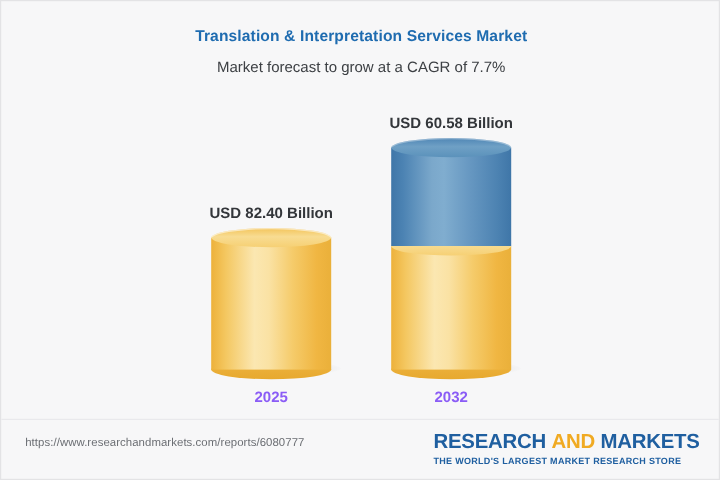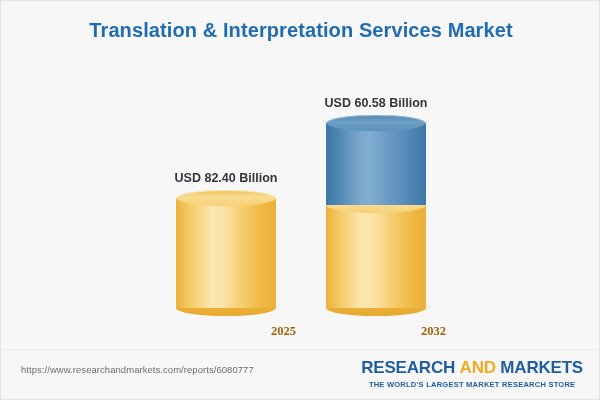--- a/index.html
+++ b/index.html
@@ -24,21 +24,21 @@
 
   
   #header {
     position: absolute;
     left: 0;
     top: 18px;
     width: 600px;
     text-align: center;
   }
   #chart-title {
-    font-size: 20px;
+    font-size: 13px;
     font-weight: bold;
     color: #1f6cb0;
     letter-spacing: 0.1px;
     line-height: 22px;
   }
   #chart-subtitle {
     margin-top: 7px;
     font-size: 12.5px;
     font-weight: normal;
     color: #3d4044;
@@ -151,26 +151,25 @@
     background: radial-gradient(ellipse at center,
       rgba(120,120,125,0.20) 0%, rgba(120,120,125,0.07) 55%, rgba(120,120,125,0) 75%);
   }
 
   
   .cat-label {
     position: absolute;
     left: 0;
     bottom: -31px;
     width: 140px;
-    text-align: right;
+    text-align: center;
     font-size: 12.5px;
     font-weight: bold;
-    color: #a16207;
+    color: #8b5cf6;
     line-height: 16px;
-    font-family: Liberation Serif, serif;
   }
 
   
   #footer-divider {
     position: absolute;
     left: 0;
     top: 348px;
     width: 600px;
     height: 1px;
     background: #e9e9ec;
@@ -188,21 +187,21 @@
     top: 14px;
     font-size: 9.5px;
     color: #6b6e73;
     letter-spacing: 0.05px;
     text-align: center;
   }
   #logo {
     position: absolute;
     right: 18px;
     top: 8px;
-    text-align: center;
+    text-align: left;
   }
   #logo-main {
     font-size: 17px;
     font-weight: bold;
     letter-spacing: -0.2px;
     line-height: 20px;
     color: #1f5fa0;
     white-space: nowrap;
   }
   #logo-main .and {
@@ -217,20 +216,21 @@
     white-space: nowrap;
   }
 </style>
 </head>
 <body>
 
 <div id="card">
 
   <div id="header">
     <div id="chart-title">Translation &amp; Interpretation Services Market</div>
+    <div id="chart-subtitle">Market forecast to grow at a CAGR of 7.7%</div>
   </div>
 
   <div id="plot">
 
     <div class="bar-group g0">
       <div class="value-label" style="bottom:122px;">USD 82.40 Billion</div>
 
       <div class="ground-shadow"></div>
 
       <div class="cylinder" style="height:110px;">

